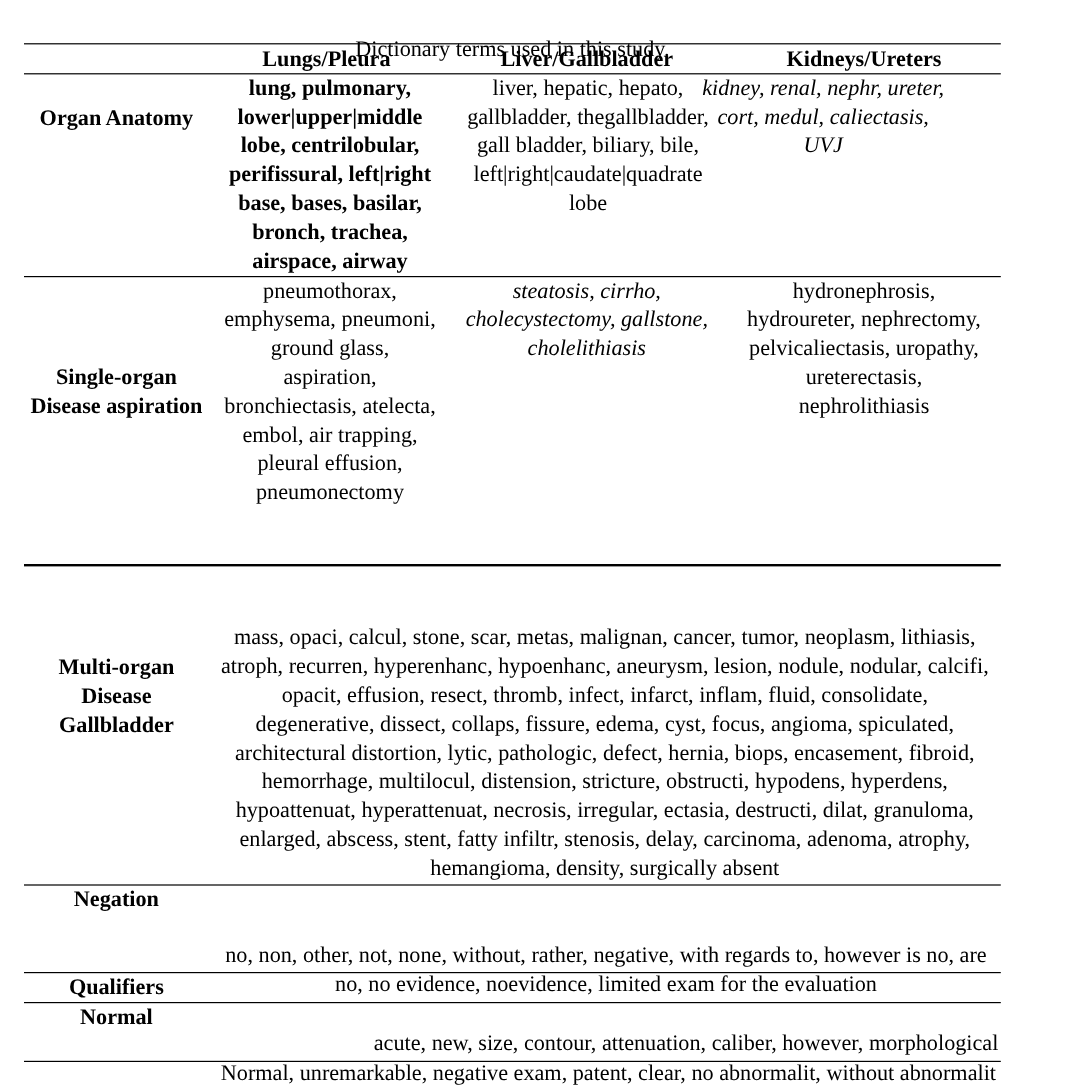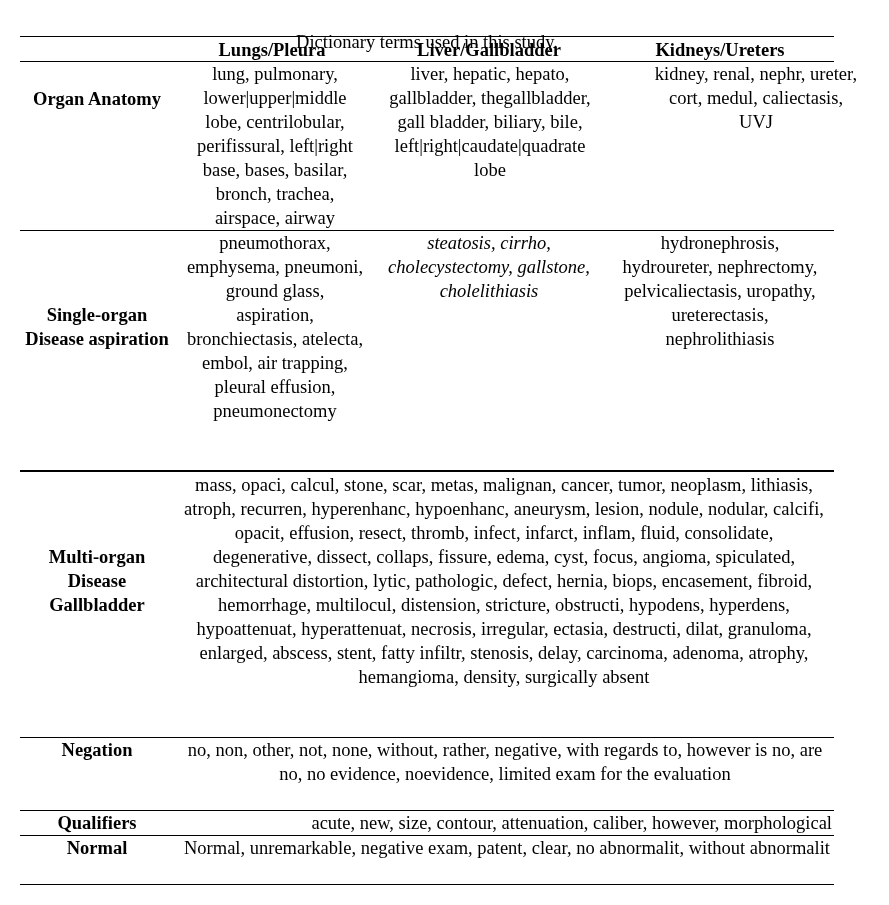--- a/index.html
+++ b/index.html
@@ -8,41 +8,41 @@
   .rule { position: absolute; left: 20px; width: 814px; background: #000; }
   .thick { height: 2px; }
   .thin { height: 1.2px; }
   .cell { position: absolute; text-align: center; line-height: 24px; }
   .head { font-weight: bold; }
   .rowlabel { font-weight: bold; }
   .col0 { left: 20px; width: 152px; }
   .col1 { left: 180px; width: 184px; }
   .col2 { left: 372px; width: 234px; }
   .col3 { left: 612px; width: 216px; }
-  .span { left: 176px; width: 656px; }
+  .span { left: 176px; width: 656px; margin-top: 47px; }
   .left { text-align: right; }
 </style>
 </head>
 <body>
 
 <div class="caption">Dictionary terms used in this study.</div>
 
 <div class="rule thin" style="top:36px"></div>
 
 <div class="cell head col1" style="top:38px">Lungs/Pleura</div>
 <div class="cell head col2" style="top:38px">Liver/Gallbladder</div>
 <div class="cell head col3" style="top:38px">Kidneys/Ureters</div>
 
 <div class="rule thin" style="top:61px"></div>
 
 <div>
   <div class="cell rowlabel col0" style="top:87px; left:22px; width:150px;">Organ Anatomy</div>
-  <div class="cell col1" style="top:62px; left:186px; width:178px;">lung, pulmonary, lower|upper|middle lobe, centrilobular, perifissural, left|right base, bases, basilar, bronch, trachea, airspace, airway</div>
+  <div class="cell col1" style="top:62px; left:186px; width:178px;font-weight:bold;">lung, pulmonary, lower|upper|middle lobe, centrilobular, perifissural, left|right base, bases, basilar, bronch, trachea, airspace, airway</div>
   <div class="cell col2" style="top:62px; left:378px; width:224px;">liver, hepatic, hepato, gallbladder, thegallbladder, gall bladder, biliary, bile, left|right|caudate|quadrate lobe</div>
-  <div class="cell col3" style="top:62px; left:654px; width:204px;">kidney, renal, nephr, ureter, cort, medul, caliectasis, UVJ</div>
+  <div class="cell col3" style="top:62px; left:584px; width:204px;font-style:italic;">kidney, renal, nephr, ureter, cort, medul, caliectasis, UVJ</div>
 </div>
 
 <div class="rule thin" style="top:230px"></div>
 
 <div>
   <div class="cell rowlabel col0" style="top:303px; left:22px; width:150px;">Single-organ Disease aspiration</div>
   <div class="cell col1" style="top:231px; left:186px; width:178px;">pneumothorax, emphysema, pneumoni, ground glass, aspiration, bronchiectasis, atelecta, embol, air trapping, pleural effusion, pneumonectomy</div>
   <div class="cell col2" style="top:231px; left:384px; width:210px;font-style:italic;">steatosis, cirrho, cholecystectomy, gallstone, cholelithiasis</div>
   <div class="cell col3" style="top:231px; left:616px; width:208px;">hydronephrosis, hydroureter, nephrectomy, pelvicaliectasis, uropathy, ureterectasis, nephrolithiasis</div>
 </div>

